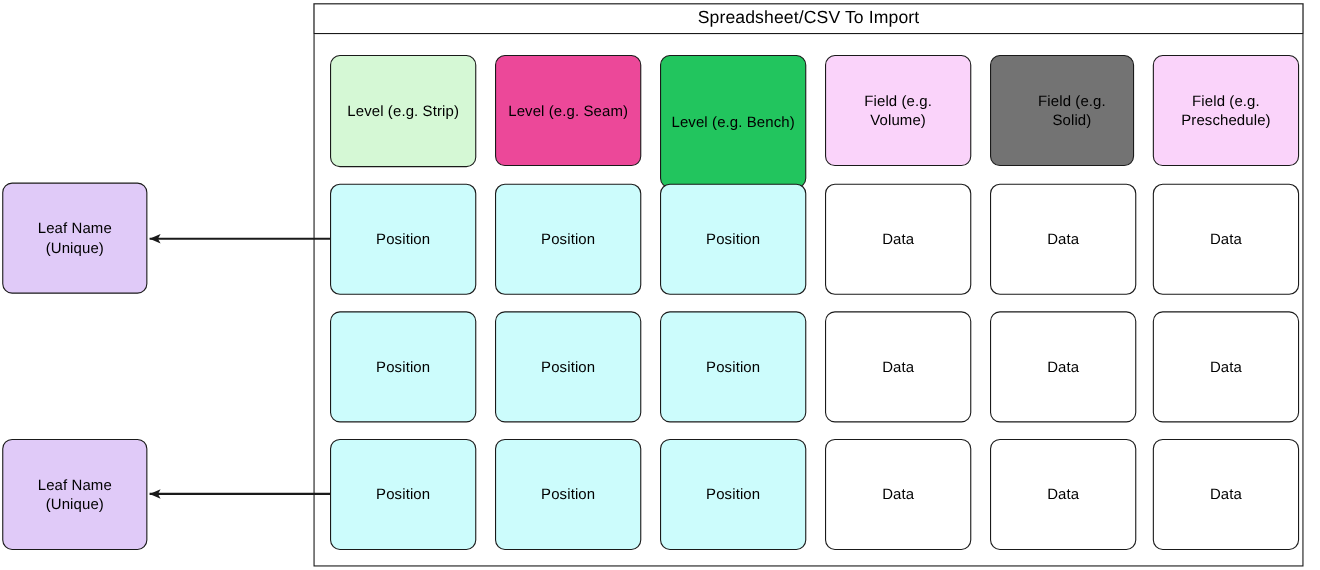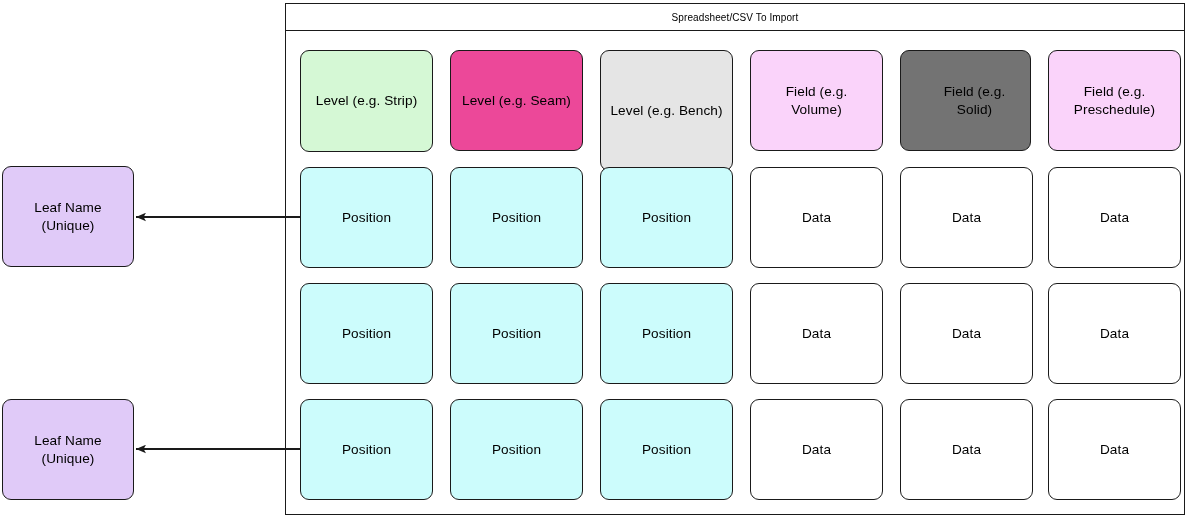--- a/index.html
+++ b/index.html
@@ -35,21 +35,21 @@
     border:1.7px solid #1a1a1a;
     background:#ffffff;
   }
   #container-title{
     position:absolute;
     left:285px;top:3px;width:900px;height:28px;
     box-sizing:border-box;
     border:1.7px solid #1a1a1a;
     background:#ffffff;
     display:flex;align-items:center;justify-content:center;
-    font-size:10px;
+    font-size:16px;
     letter-spacing:.1px;
   }
 
   
   #arrows{position:absolute;left:0;top:0;width:1200px;height:518px;pointer-events:none;}
 
   
   #caption{
     position:absolute;
     left:0px;top:296px;width:280px;
@@ -66,21 +66,21 @@
 
   <div id="container"></div>
 
   <div id="container-title">
     <span>Spreadsheet/CSV To Import</span>
   </div>
 
   <div id="grid-layer">
       <div class="node" style="left: 300px; top: 50px; width: 133px; height: 102px; background: rgb(213, 248, 213);">Level (e.g. Strip)</div>
       <div class="node" style="left: 450px; top: 50px; width: 133px; height: 101px; background: #ec4899;">Level (e.g. Seam)</div>
-      <div class="node" style="left: 600px; top: 50px; width: 133px; height: 121px; background: #e5e5e5;">Level (e.g. Bench)</div>
+      <div class="node" style="left: 600px; top: 50px; width: 133px; height: 121px; background: #22c55e;">Level (e.g. Bench)</div>
       <div class="node" style="left: 750px; top: 50px; width: 133px; height: 101px; background: rgb(250, 211, 250);">Field (e.g.
 Volume)</div>
       <div class="node" style="left: 900px; top: 50px; width: 131px; height: 101px; background: #737373; padding-left: 24px;">Field (e.g. Solid)</div>
       <div class="node" style="left: 1048px; top: 50px; width: 133px; height: 101px; background: rgb(250, 211, 250);">Field (e.g.
 Preschedule)</div>
       <div class="node" style="left: 300px; top: 167px; width: 133px; height: 101px; background: rgb(204, 252, 252);">Position</div>
       <div class="node" style="left: 450px; top: 167px; width: 133px; height: 101px; background: rgb(204, 252, 252);">Position</div>
       <div class="node" style="left: 600px; top: 167px; width: 133px; height: 101px; background: rgb(204, 252, 252);">Position</div>
       <div class="node" style="left: 750px; top: 167px; width: 133px; height: 101px; background: rgb(255, 255, 255);">Data</div>
       <div class="node" style="left: 900px; top: 167px; width: 133px; height: 101px; background: rgb(255, 255, 255);">Data</div>

